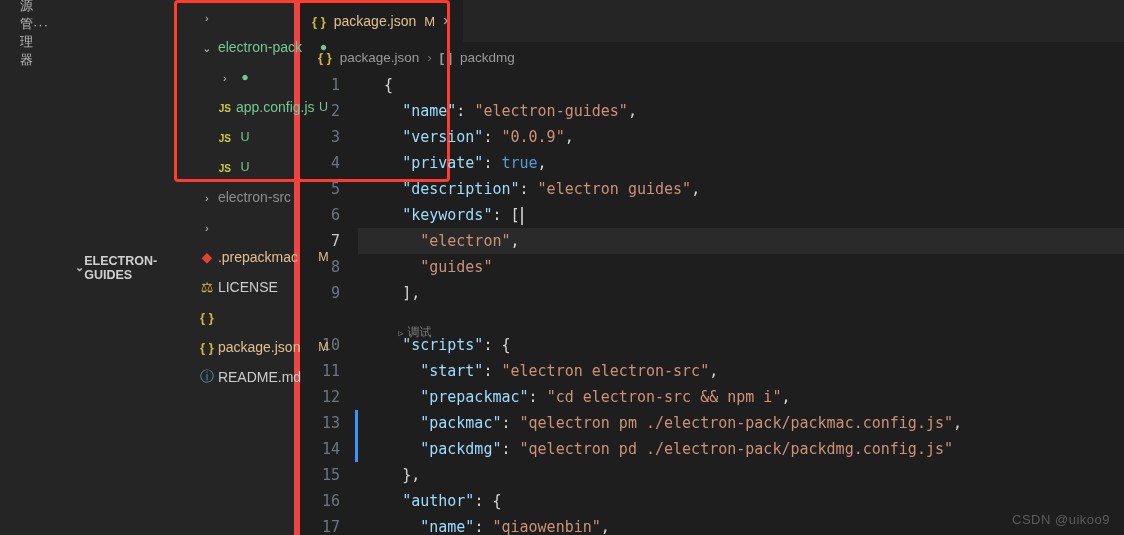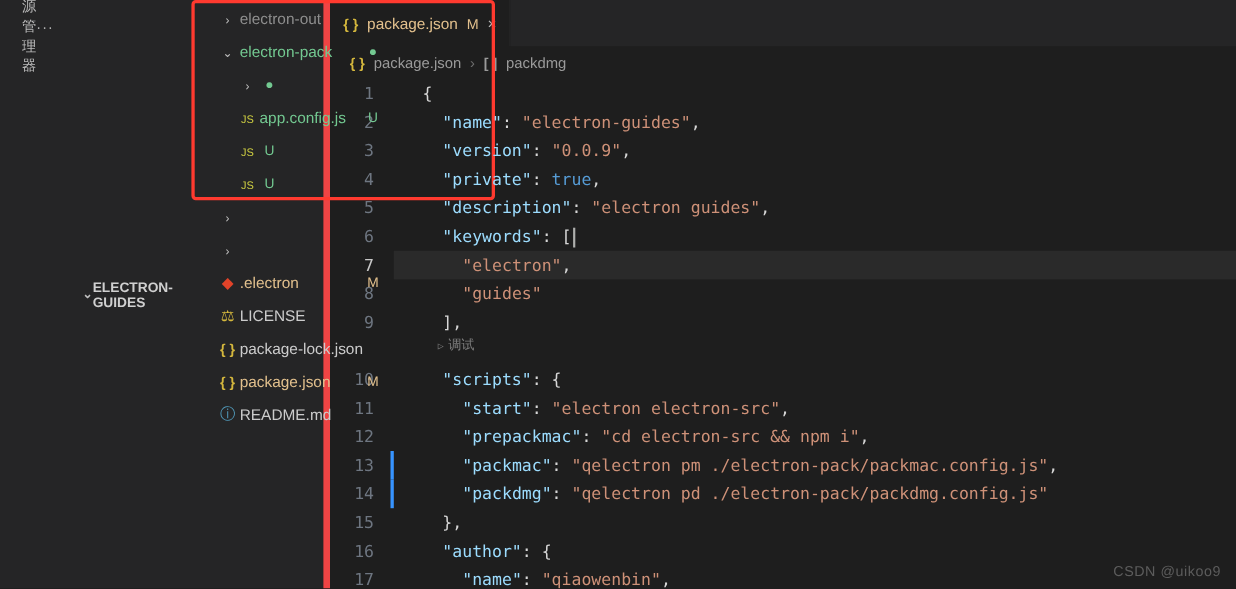--- a/index.html
+++ b/index.html
@@ -45,21 +45,21 @@
   }
   .row .indent { display: inline-block; }
   .row .icon-slot { width: 22px; text-align: center; flex-shrink: 0; }
   .row .label { flex: 1; white-space: nowrap; overflow: hidden; text-overflow: ellipsis; }
   .row .badge { width: 18px; text-align: center; font-size: 12.5px; }
   .muted   { color: #8e8e8e; }
   .added   { color: #73c991; }
   .mod     { color: #e2c08d; }
   .normal  { color: #cccccc; }
   .dot-green { color: #73c991; font-size: 22px; line-height: 0; }
-  .js-icon { color: #cbcb41; font-size: 10px; font-weight: 400; }
+  .js-icon { color: #cbcb41; font-size: 10px; font-weight: 700; }
   .git-icon { color: #e24329; }
   .lic-icon { color: #d4b73d; }
   .json-icon { color: #d4b73d; font-weight: 700; font-size: 13px; }
   .info-icon { color: #519aba; }
   .hl-box {
     position: absolute;
     left: 6px; top: 0px;
     width: 276px; height: 182px;
     border: 3px solid #ff3a2f;
     border-radius: 4px;
@@ -112,21 +112,21 @@
   .line { height: 26px; white-space: pre; padding-left: 8px; }
   .line.current { background: #2a2a2a; }
   .line.diff { border-left: 3px solid #3794ff; margin-left: -3px; }
   .k   { color: #9cdcfe; }
   .s   { color: #ce9178; }
   .p   { color: #d7d7d7; }
   .b   { color: #569cd6; }
   .cursor { border: 1px solid #aeafad; display: inline-block; width: 1px; height: 18px; vertical-align: middle; margin-left: 1px; }
   .debug-lens {
     position: absolute;
-    left: 40px; top: 228px;
+    left: 40px; top: 247px;
     color: #7f7f7f;
     font-size: 12px;
   }
   .debug-lens .tri { font-size: 9px; margin-right: 4px; }
   .watermark {
     position: absolute;
     right: 14px; bottom: 8px;
     color: #5c5c5c;
     font-size: 13px;
     font-family: Liberation Sans, sans-serif;
@@ -143,21 +143,20 @@
   </div>
   <div class="project-header">
     <span class="chev">⌄</span>
     <span>ELECTRON-GUIDES</span>
   </div>
   <div class="tree" id="tree">
     <div class="hl-box"></div>
   <div class="row muted">
         <span class="indent" style="width:28px"></span>
         <span class="icon-slot"><span class="chev">›</span></span>
-        <span class="label">electron-out</span>
         <span class="badge "></span>
       </div>
       <div class="row added">
         <span class="indent" style="width:28px"></span>
         <span class="icon-slot"><span class="chev">⌄</span></span>
         <span class="label">electron-pack</span>
         <span class="badge dot-green">●</span>
       </div>
       <div class="row added">
         <span class="indent" style="width:46px"></span>
@@ -176,43 +175,43 @@
         <span class="badge ">U</span>
       </div>
       <div class="row added">
         <span class="indent" style="width:46px"></span>
         <span class="icon-slot"><span class="js-icon">JS</span></span>
         <span class="badge ">U</span>
       </div>
       <div class="row muted">
         <span class="indent" style="width:28px"></span>
         <span class="icon-slot"><span class="chev">›</span></span>
+        <span class="label">electron-src</span>
         <span class="badge "></span>
       </div>
       <div class="row muted">
         <span class="indent" style="width:28px"></span>
         <span class="icon-slot"><span class="chev">›</span></span>
         <span class="badge "></span>
       </div>
       <div class="row mod">
         <span class="indent" style="width:28px"></span>
         <span class="icon-slot"><span class="git-icon">◆</span></span>
-        <span class="label">.electron</span>
+        <span class="label">.prepackmac</span>
         <span class="badge ">M</span>
       </div>
       <div class="row normal">
         <span class="indent" style="width:28px"></span>
         <span class="icon-slot"><span class="lic-icon">⚖</span></span>
         <span class="label">LICENSE</span>
         <span class="badge "></span>
       </div>
       <div class="row normal">
         <span class="indent" style="width:28px"></span>
         <span class="icon-slot"><span class="json-icon">{ }</span></span>
-        <span class="label">package-lock.json</span>
         <span class="badge "></span>
       </div>
       <div class="row mod">
         <span class="indent" style="width:28px"></span>
         <span class="icon-slot"><span class="json-icon">{ }</span></span>
         <span class="label">package.json</span>
         <span class="badge ">M</span>
       </div>
       <div class="row normal">
         <span class="indent" style="width:28px"></span>

